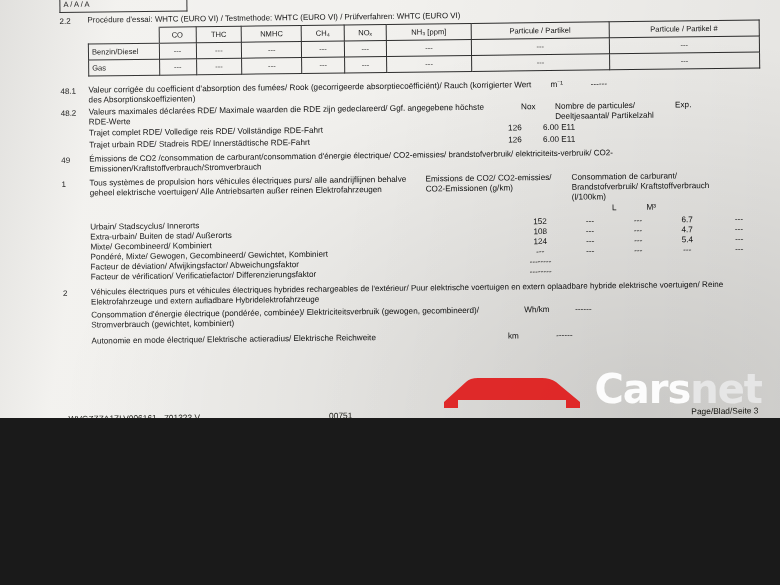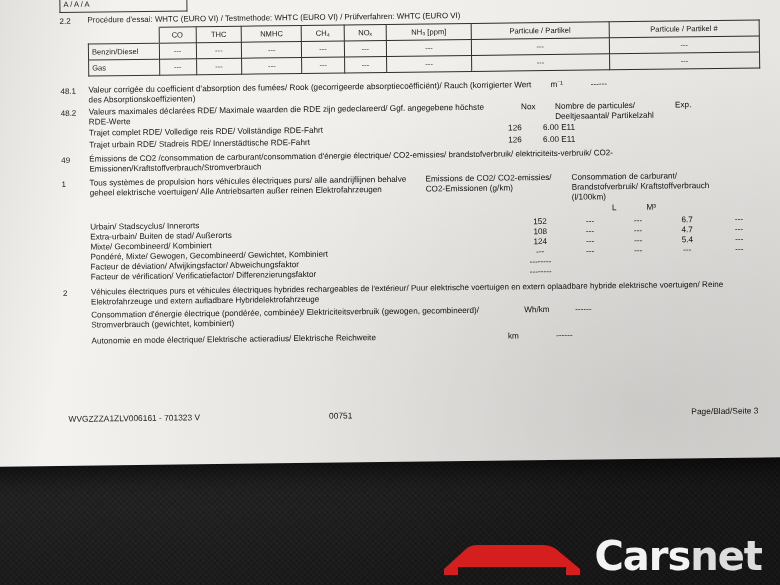--- a/index.html
+++ b/index.html
@@ -3,21 +3,21 @@
 <meta charset="utf-8">
 <style>
   html, body {
     margin: 0;
     padding: 0;
     background: #1a1a1a;
   }
   .screen {
     position: relative;
     width: 780px;
-    height: 585px;
+    height: 418px;
     overflow: hidden;
     background: #2b2b2b;
     font-family: "Liberation Sans", sans-serif;
   }
   
   .backdrop {
     position: absolute;
     inset: 0;
     background:
       repeating-linear-gradient(45deg, rgba(255,255,255,0.022) 0 2px, rgba(0,0,0,0.03) 2px 4px),

